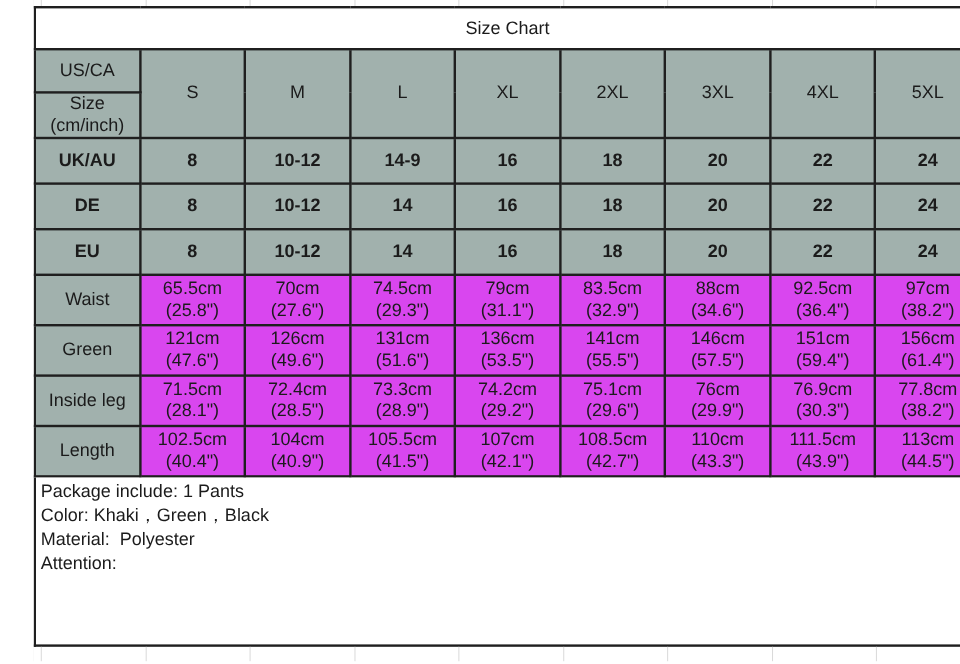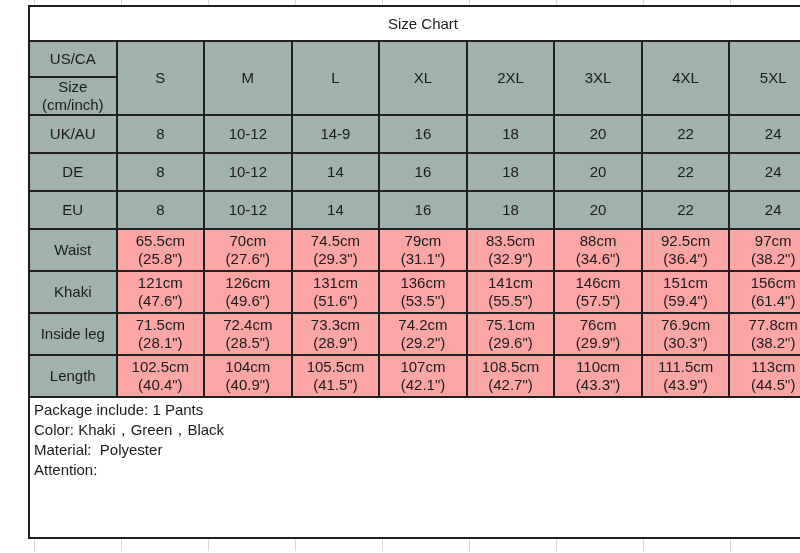--- a/index.html
+++ b/index.html
@@ -39,24 +39,24 @@
     text-align: center;
     vertical-align: middle;
     font-size: 15px;
     padding: 0 2px;
     white-space: pre-line;
     line-height: 18px;
   }
   td.col-label { width: 90px; }
   .title-cell { height: 33px; background: #ffffff; font-size: 15px; }
   .shaded { background: var(--cell-bg, #a1b1ad); }
-  .white-cell { background: #fca5a5; }
+  .white-cell { background: #d946ef; }
   tr.hrow1 td { height: 34px; }
   tr.hrow2 td { height: 36px; }
-  tr.sys-row td { height: 36px; }
+  tr.sys-row td { height: 36px; font-weight: bold; }
   tr.measure-row td { height: 40px; }
   .notes {
     box-sizing: border-box;
     width: 790px;
     min-height: 141px;
     border: 2px solid var(--line, #1f1f1f);
     border-top: none;
     background: #ffffff;
     padding: 2px 0 4px 4px;
   }
@@ -142,21 +142,21 @@
           <td class="white-cell">83.5cm
 (32.9")</td>
           <td class="white-cell">88cm
 (34.6")</td>
           <td class="white-cell">92.5cm
 (36.4")</td>
           <td class="white-cell">97cm
 (38.2")</td>
         </tr>
         <tr class="measure-row">
-          <td class="shaded col-label">Khaki</td>
+          <td class="shaded col-label">Green</td>
           <td class="white-cell">121cm
 (47.6")</td>
           <td class="white-cell">126cm
 (49.6")</td>
           <td class="white-cell">131cm
 (51.6")</td>
           <td class="white-cell">136cm
 (53.5")</td>
           <td class="white-cell">141cm
 (55.5")</td>

